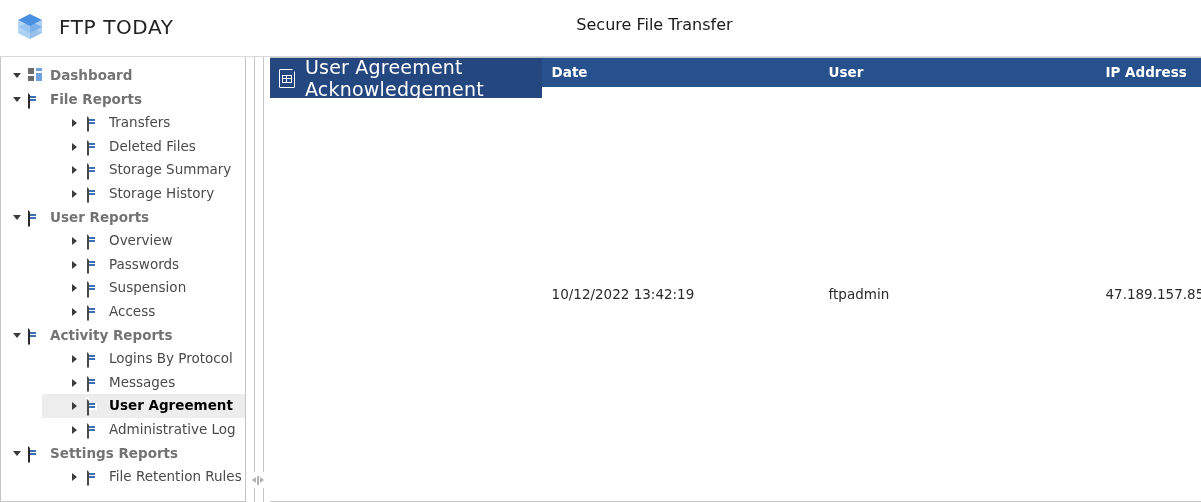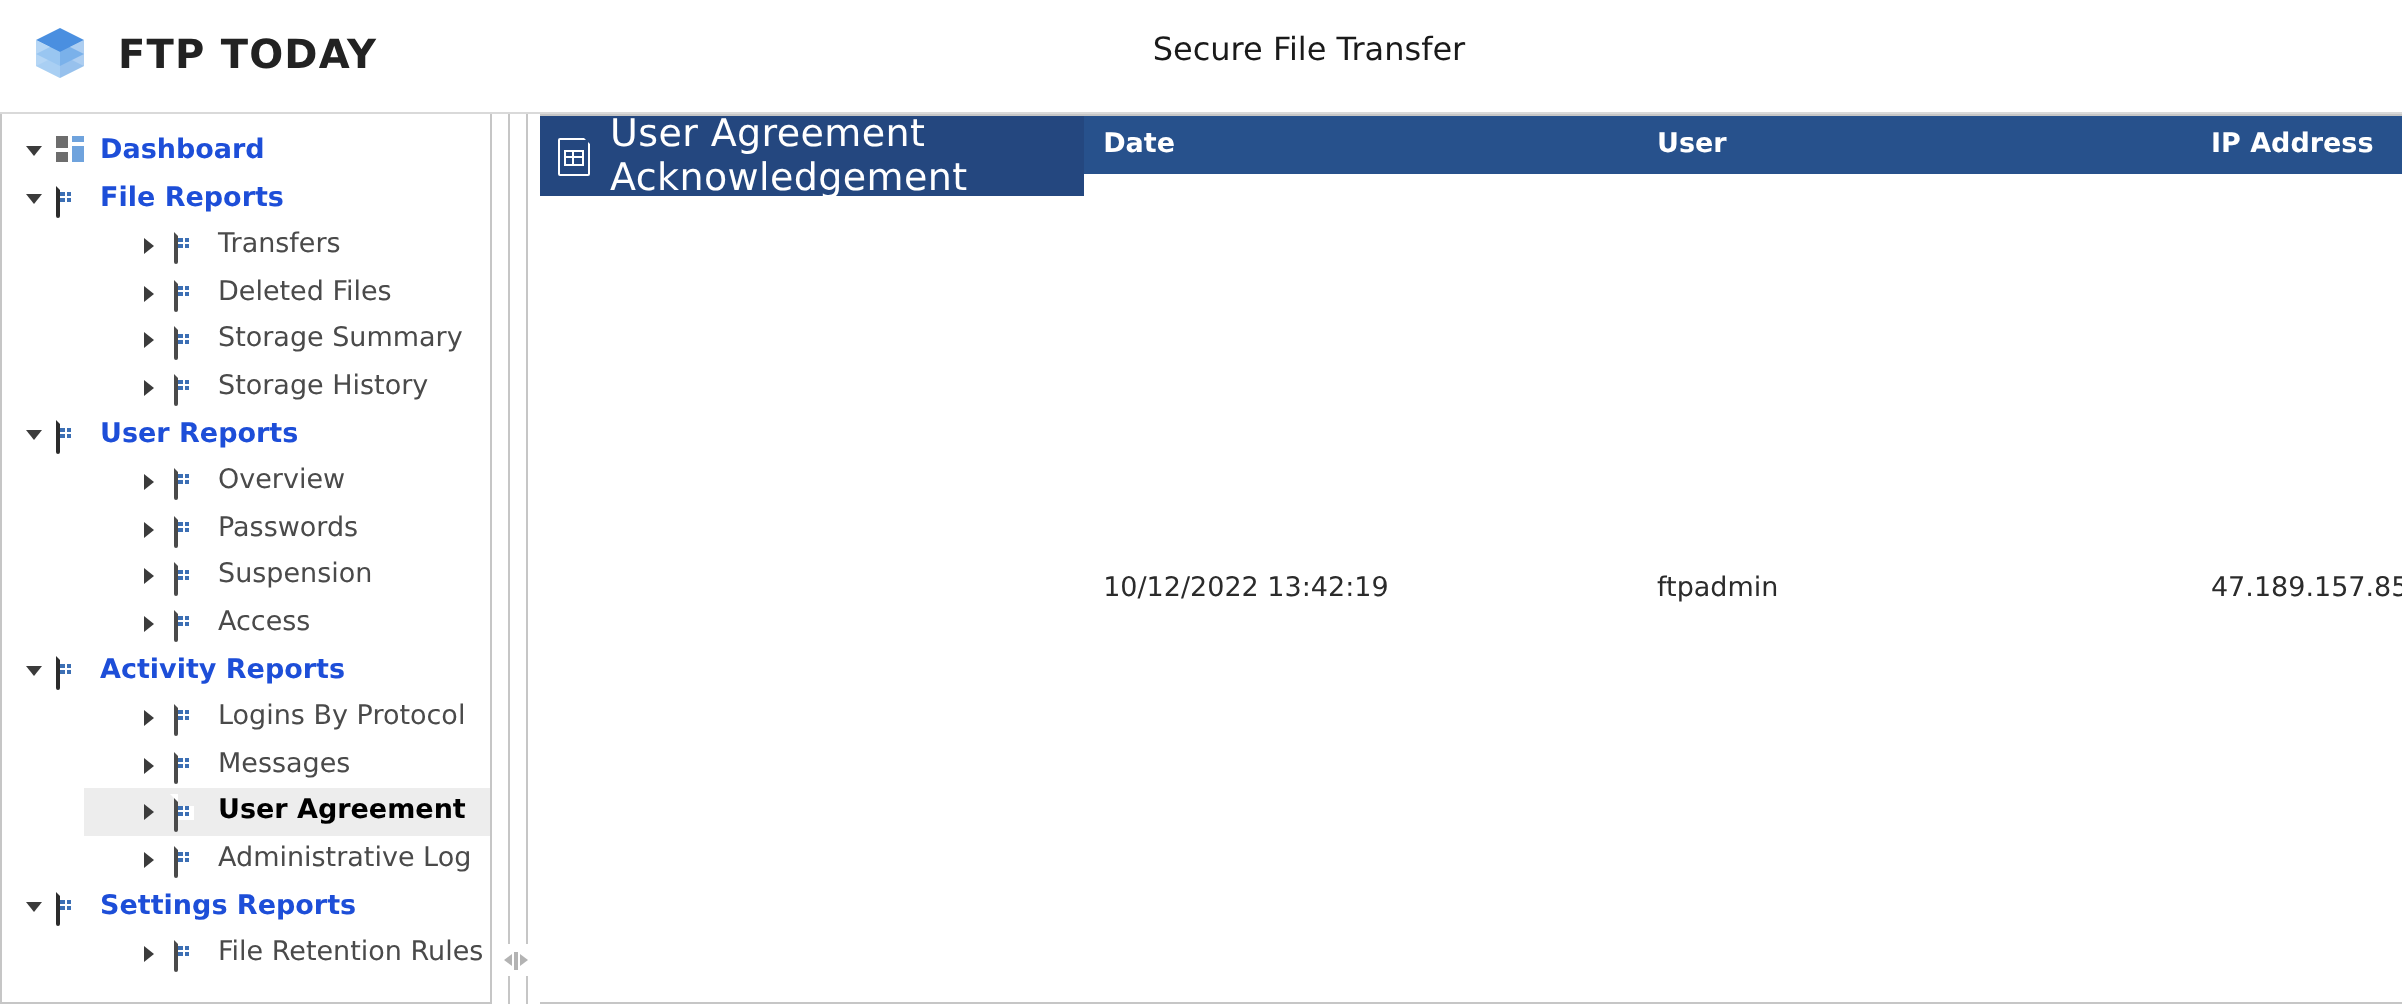--- a/index.html
+++ b/index.html
@@ -25,21 +25,21 @@
     display: flex;
     align-items: center;
     gap: 9px;
   }
   .logo-mark {
     width: 40px; height: 40px;
     position: relative;
   }
   .brand-name {
     font-size: 20px;
-    font-weight: bold;
+    font-weight: normal;
     letter-spacing: 0.6px;
     color: #222222;
   }
   .app-title {
     position: absolute;
     left: 0; right: 0; top: 15px;
     text-align: center;
     font-size: 16px;
     color: #1a1a1a;
     padding-left: 108px;
@@ -69,21 +69,21 @@
     display: flex;
     align-items: center;
     height: 23.6px;
     padding-left: 12px;
     font-size: 13.5px;
     color: #4a4a4a;
     white-space: nowrap;
     cursor: default;
   }
   .tree-node.depth1 { padding-left: 30px; margin-left: 41px; }
-  .tree-node.root { color: #1d4ed8; font-weight: bold; }
+  .tree-node.root { color: #737373; font-weight: bold; }
   .tree-node.selected {
     background: #ededed;
     font-weight: bold;
     color: #000000;
   }
 
   .arrow {
     width: 12px;
     flex: 0 0 12px;
     display: flex;

